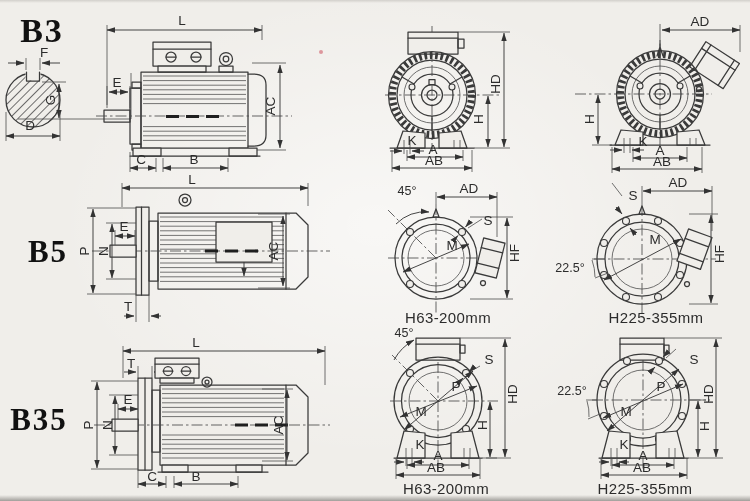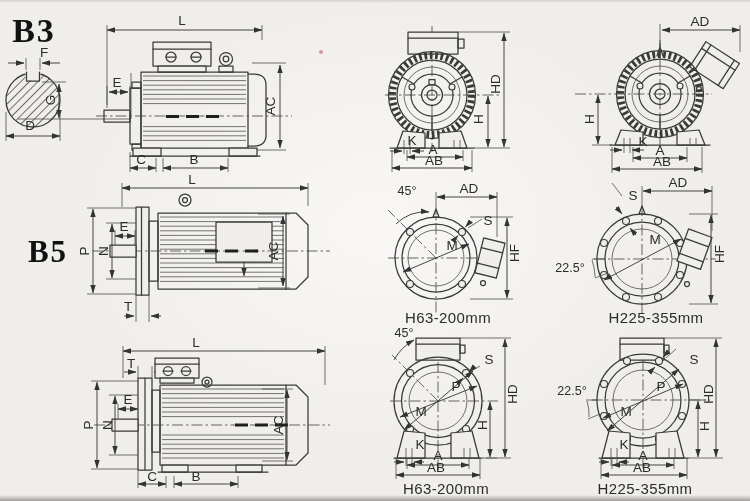--- a/index.html
+++ b/index.html
@@ -350,21 +350,21 @@
     <path class="dim" d="M716,339 V457" marker-start="url(#ar)" marker-end="url(#ar)"></path>
     <path class="t" d="M611,458 V466 M617,458 V466"></path>
     <path class="dim" d="M599,462 H609" marker-end="url(#ar)"></path>
     <path class="dim" d="M629,462 H619" marker-end="url(#ar)"></path>
     <path class="t" d="M612,458 V469 M674,458 V469 M601,458 V479 M687,458 V479"></path>
     <path class="dim" d="M612,465 H674" marker-start="url(#ar)" marker-end="url(#ar)"></path>
     <path class="dim" d="M601,475 H687" marker-start="url(#ar)" marker-end="url(#ar)"></path>
   </g>
 </svg>
 
-<span class="lbl code" style="left:34px;top:31px">B3</span>
+<span class="lbl code" style="left:42px;top:31px">B3</span>
 <span class="lbl" style="left:44px;top:53px">F</span>
 <span class="lbl rot" style="left:51px;top:100px">G</span>
 <span class="lbl" style="left:30px;top:126px">D</span>
 <span class="lbl" style="left:182px;top:21px">L</span>
 <span class="lbl" style="left:117px;top:83px">E</span>
 <span class="lbl rot" style="left:271px;top:106px">AC</span>
 <span class="lbl" style="left:141px;top:160px">C</span>
 <span class="lbl" style="left:194px;top:160px">B</span>
 <span class="lbl rot" style="left:496px;top:84px">HD</span>
 <span class="lbl rot" style="left:479px;top:119px">H</span>
@@ -390,20 +390,21 @@
 <span class="lbl" style="left:452px;top:246px">M</span>
 <span class="lbl rot" style="left:515px;top:253px">HF</span>
 <span class="lbl cap" style="left:448px;top:317px">H63-200mm</span>
 <span class="lbl" style="left:678px;top:183px">AD</span>
 <span class="lbl" style="left:633px;top:196px">S</span>
 <span class="lbl" style="left:655px;top:240px">M</span>
 <span class="lbl deg" style="left:570px;top:268px">22.5°</span>
 <span class="lbl rot" style="left:720px;top:254px">HF</span>
 <span class="lbl cap" style="left:656px;top:317px">H225-355mm</span>
 
+<span class="lbl code sm" style="left:39px;top:419px">B35</span>
 <span class="lbl" style="left:196px;top:343px">L</span>
 <span class="lbl" style="left:131px;top:364px">T</span>
 <span class="lbl rot" style="left:89px;top:425px">P</span>
 <span class="lbl rot" style="left:108px;top:425px">N</span>
 <span class="lbl" style="left:128px;top:400px">E</span>
 <span class="lbl" style="left:152px;top:477px">C</span>
 <span class="lbl" style="left:196px;top:477px">B</span>
 <span class="lbl rot" style="left:279px;top:425px">AC</span>
 <span class="lbl deg" style="left:404px;top:333px">45°</span>
 <span class="lbl" style="left:489px;top:360px">S</span>

